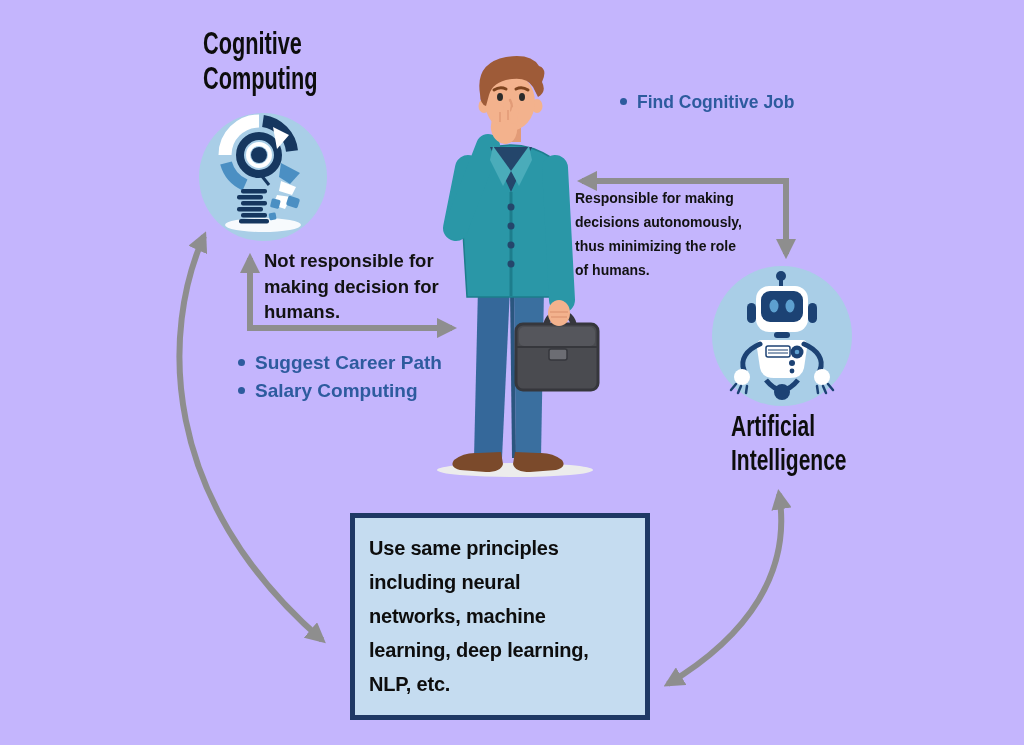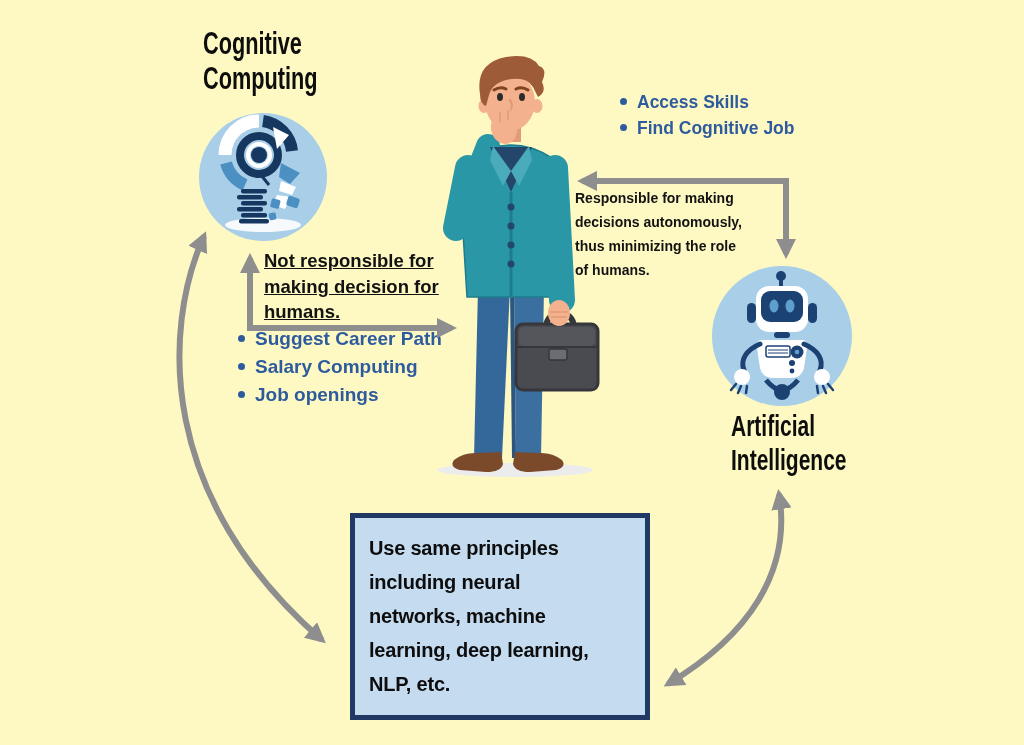--- a/index.html
+++ b/index.html
@@ -8,21 +8,21 @@
     --icon-navy:#16375f;
     --icon-mid-blue:#4b8fc3;
     --robot-navy:#1c4274;
     --box-fill:#c5dcf0;
     --box-border:#1f3864;
     --arrow-gray:#8e8e8e;
     --text-black:#121212;
   }
   html,body{margin:0;padding:0;background:#fff;}
   #canvas{
-    position:relative;width:1024px;height:745px;background:#fef9c3;overflow:hidden;
+    position:relative;width:1024px;height:745px;background:#c4b5fd;overflow:hidden;
     font-family:"Liberation Sans","DejaVu Sans",sans-serif;
   }
   .abs{position:absolute;}
   
   .big-title{
     font-weight:700;font-size:31px;line-height:35px;color:#0d0d0d;
     letter-spacing:0px;white-space:pre;transform:scaleX(0.70);transform-origin:left top;
   }
   
   .bullet-list{display:flex;flex-direction:column;}
@@ -141,24 +141,20 @@
 
     <rect x="96" y="274" width="82" height="66" rx="7" fill="#4a4b50" stroke="#36373c" stroke-width="3"></rect>
     <rect x="99" y="277" width="76" height="19" rx="5" fill="#55565c"></rect>
     <line x1="96" y1="297" x2="178" y2="297" stroke="#36373c" stroke-width="2"></line>
     <rect x="129" y="299" width="18" height="11" rx="2" fill="#6c6d73" stroke="#36373c" stroke-width="1.5"></rect>
     <ellipse cx="139" cy="263" rx="11" ry="13" fill="#f3b28d"></ellipse>
     <path d="M 130 262 L 148 262 M 131 267 L 147 267" stroke="#e29b77" stroke-width="1.5" fill="none"></path>
   </svg>
 
   <div class="abs bullet-list list-right" style="left:620px;top:92px;">
-    <div class="bullet-item">
-      <span class="bullet-dot"></span>
-      <span class="bullet-text">Access Skills</span>
-    </div>
     <div class="bullet-item">
       <span class="bullet-dot"></span>
       <span class="bullet-text">Find Cognitive Job</span>
     </div>
   </div>
 
   <div class="abs annotation right" style="left:575px;top:186px;width:235px;">Responsible for making
 decisions autonomously,
 thus minimizing the role
 of humans.</div>
@@ -187,36 +183,32 @@
     <circle cx="110" cy="111" r="8" fill="#ffffff"></circle>
     <path d="M 24 118 L 19 124 M 29 120 L 26 127 M 35 120 L 34 127" stroke="#1c4274" stroke-width="2.5" fill="none" stroke-linecap="round"></path>
     <path d="M 116 118 L 121 124 M 111 120 L 114 127 M 105 120 L 106 127" stroke="#1c4274" stroke-width="2.5" fill="none" stroke-linecap="round"></path>
     <path d="M 54 114 Q 70 134 86 114" stroke="#1c4274" stroke-width="5" fill="none"></path>
     <circle cx="70" cy="126" r="8" fill="#1c4274"></circle>
   </svg>
 
   <div class="abs big-title" style="left:731px;top:409px;font-size:30px;line-height:34px;">Artificial
 Intelligence</div>
 
-  <div class="abs annotation left" style="left:264px;top:248px;width:200px;text-decoration:underline;">Not responsible for
+  <div class="abs annotation left" style="left:264px;top:248px;width:200px;">Not responsible for
 making decision for
 humans.</div>
 
-  <div class="abs bullet-list list-left" style="left:238px;top:328px;">
+  <div class="abs bullet-list list-left" style="left:238px;top:352px;">
     <div class="bullet-item">
       <span class="bullet-dot"></span>
       <span class="bullet-text">Suggest Career Path</span>
     </div>
     <div class="bullet-item">
       <span class="bullet-dot"></span>
       <span class="bullet-text">Salary Computing</span>
-    </div>
-    <div class="bullet-item">
-      <span class="bullet-dot"></span>
-      <span class="bullet-text">Job openings</span>
     </div>
   </div>
 
   <div class="abs principle-box">
     <div class="box-text">Use same principles
 including neural
 networks, machine
 learning, deep learning,
 NLP, etc.</div>
   </div>

